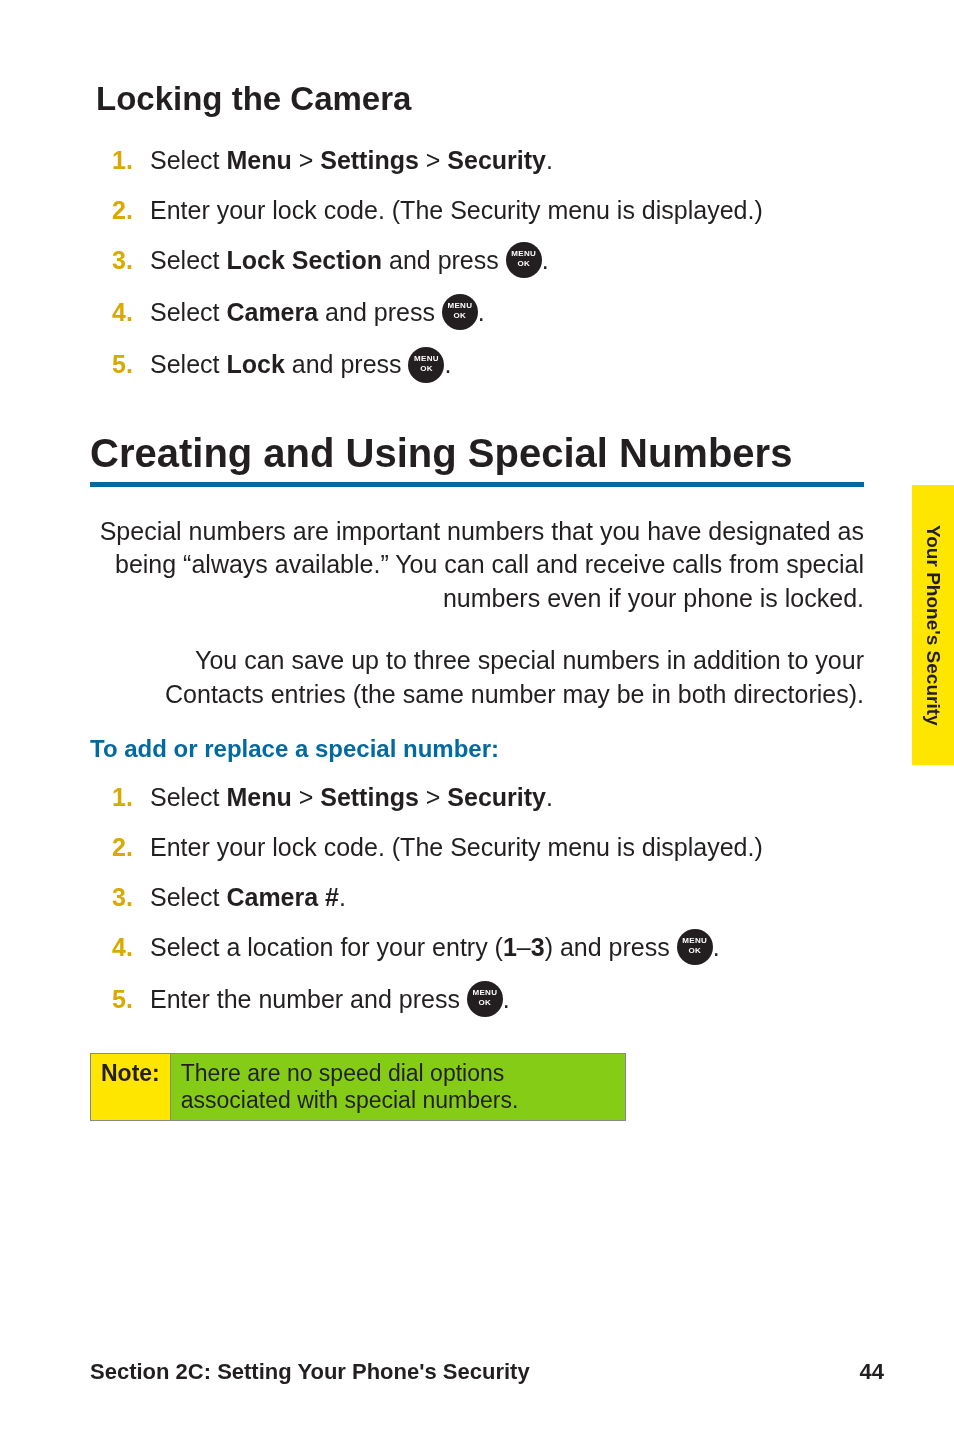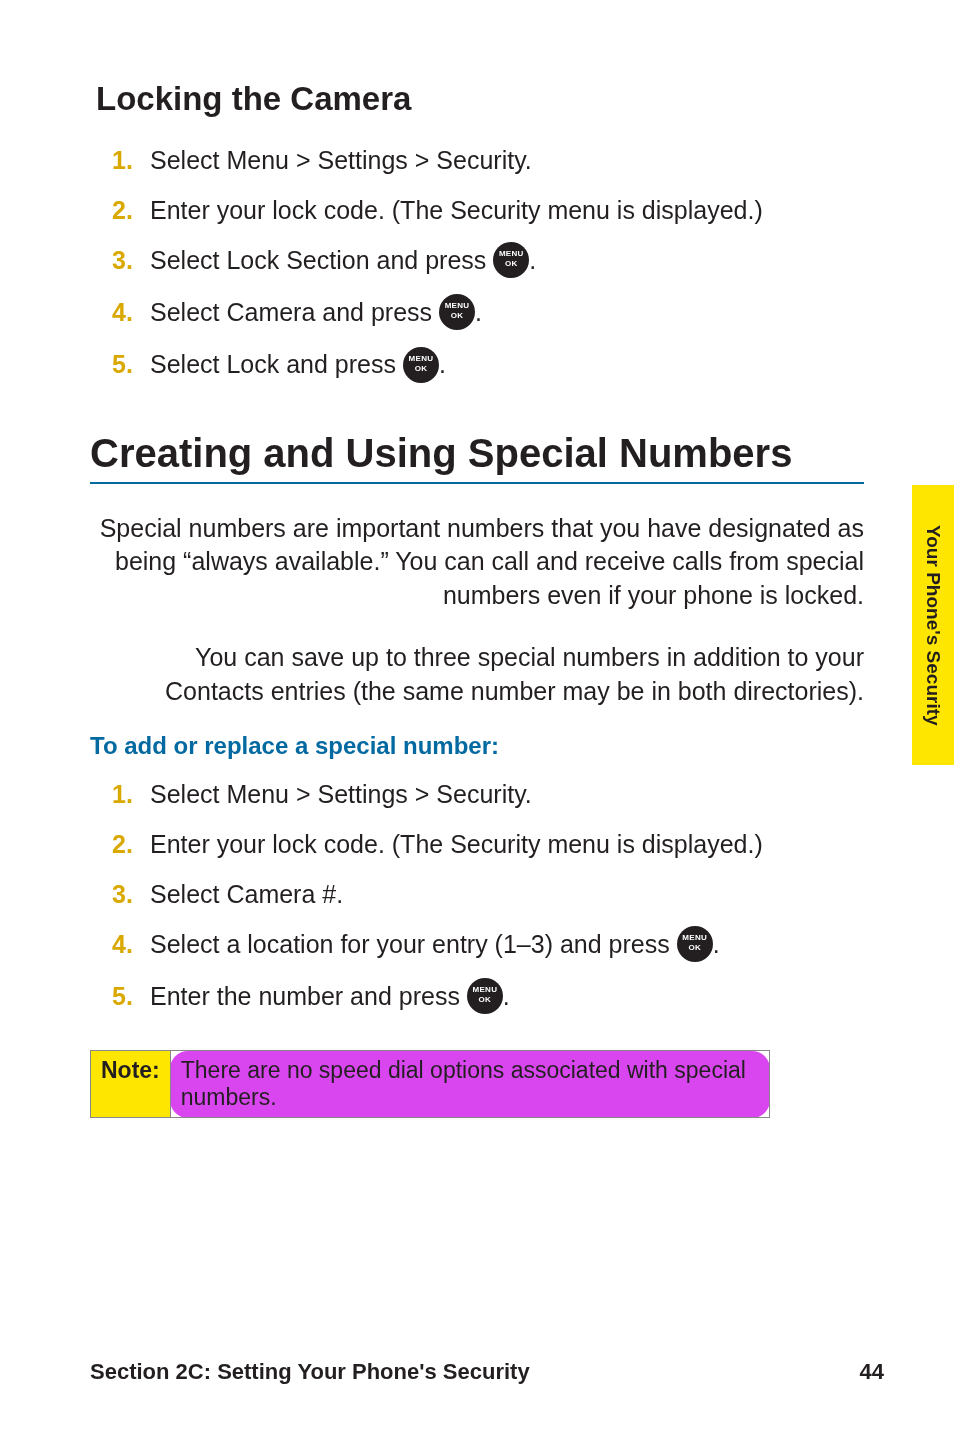--- a/index.html
+++ b/index.html
@@ -37,42 +37,42 @@
   h2.sub {
     font-size: 33px;
     font-weight: bold;
     margin: 0 0 18px 6px;
   }
   h1.main {
     font-size: 40px;
     font-weight: 800;
     margin: 38px 0 0 0;
     padding-bottom: 6px;
-    border-bottom: 2px solid #0369a1;
+    border-bottom: 5px solid #0369a1;
   }
   ol.steps {
     list-style: none;
     padding: 0 0 0 40px;
     margin: 10px 0 0 0;
   }
   ol.steps li {
     font-size: 25px;
     line-height: 1.35;
     padding: 8px 0 8px 20px;
     position: relative;
   }
   ol.steps li .num {
     position: absolute;
     left: -18px;
     top: 8px;
     font-weight: bold;
     color: #d9a900;
     font-size: 25px;
   }
-  .bold { font-weight: normal; }
+  .bold { font-weight: bold; }
   p.body {
     font-size: 25px;
     line-height: 1.35;
     margin: 28px 0 0 0;
     text-align: right;
   }
   p.lead {
     font-size: 24px;
     font-weight: bold;
     color: #0369a1;
@@ -103,37 +103,36 @@
     position: absolute;
     left: 0; right: 0; top: 17px;
     text-align: center;
     font-size: 8px;
     font-weight: bold;
     letter-spacing: 0.3px;
   }
   table.note {
     border-collapse: collapse;
     margin: 26px 0 0 0;
-    width: 680px;
+    width: 536px;
   }
   table.note td {
     border: 1px solid #888;
     padding: 6px 10px;
     font-size: 23px;
     vertical-align: top;
   }
   table.note td.lbl {
     background: #ffe600;
     font-weight: bold;
     white-space: nowrap;
     width: 1px;
   }
   table.note td.txt {
-    background: #d946ef;
-    border-radius: 18px;
+    background: #84cc16;
   }
   .footer {
     position: absolute;
     bottom: 46px;
     left: 90px;
     right: 70px;
     display: flex;
     justify-content: space-between;
     font-weight: bold;
     font-size: 22px;

